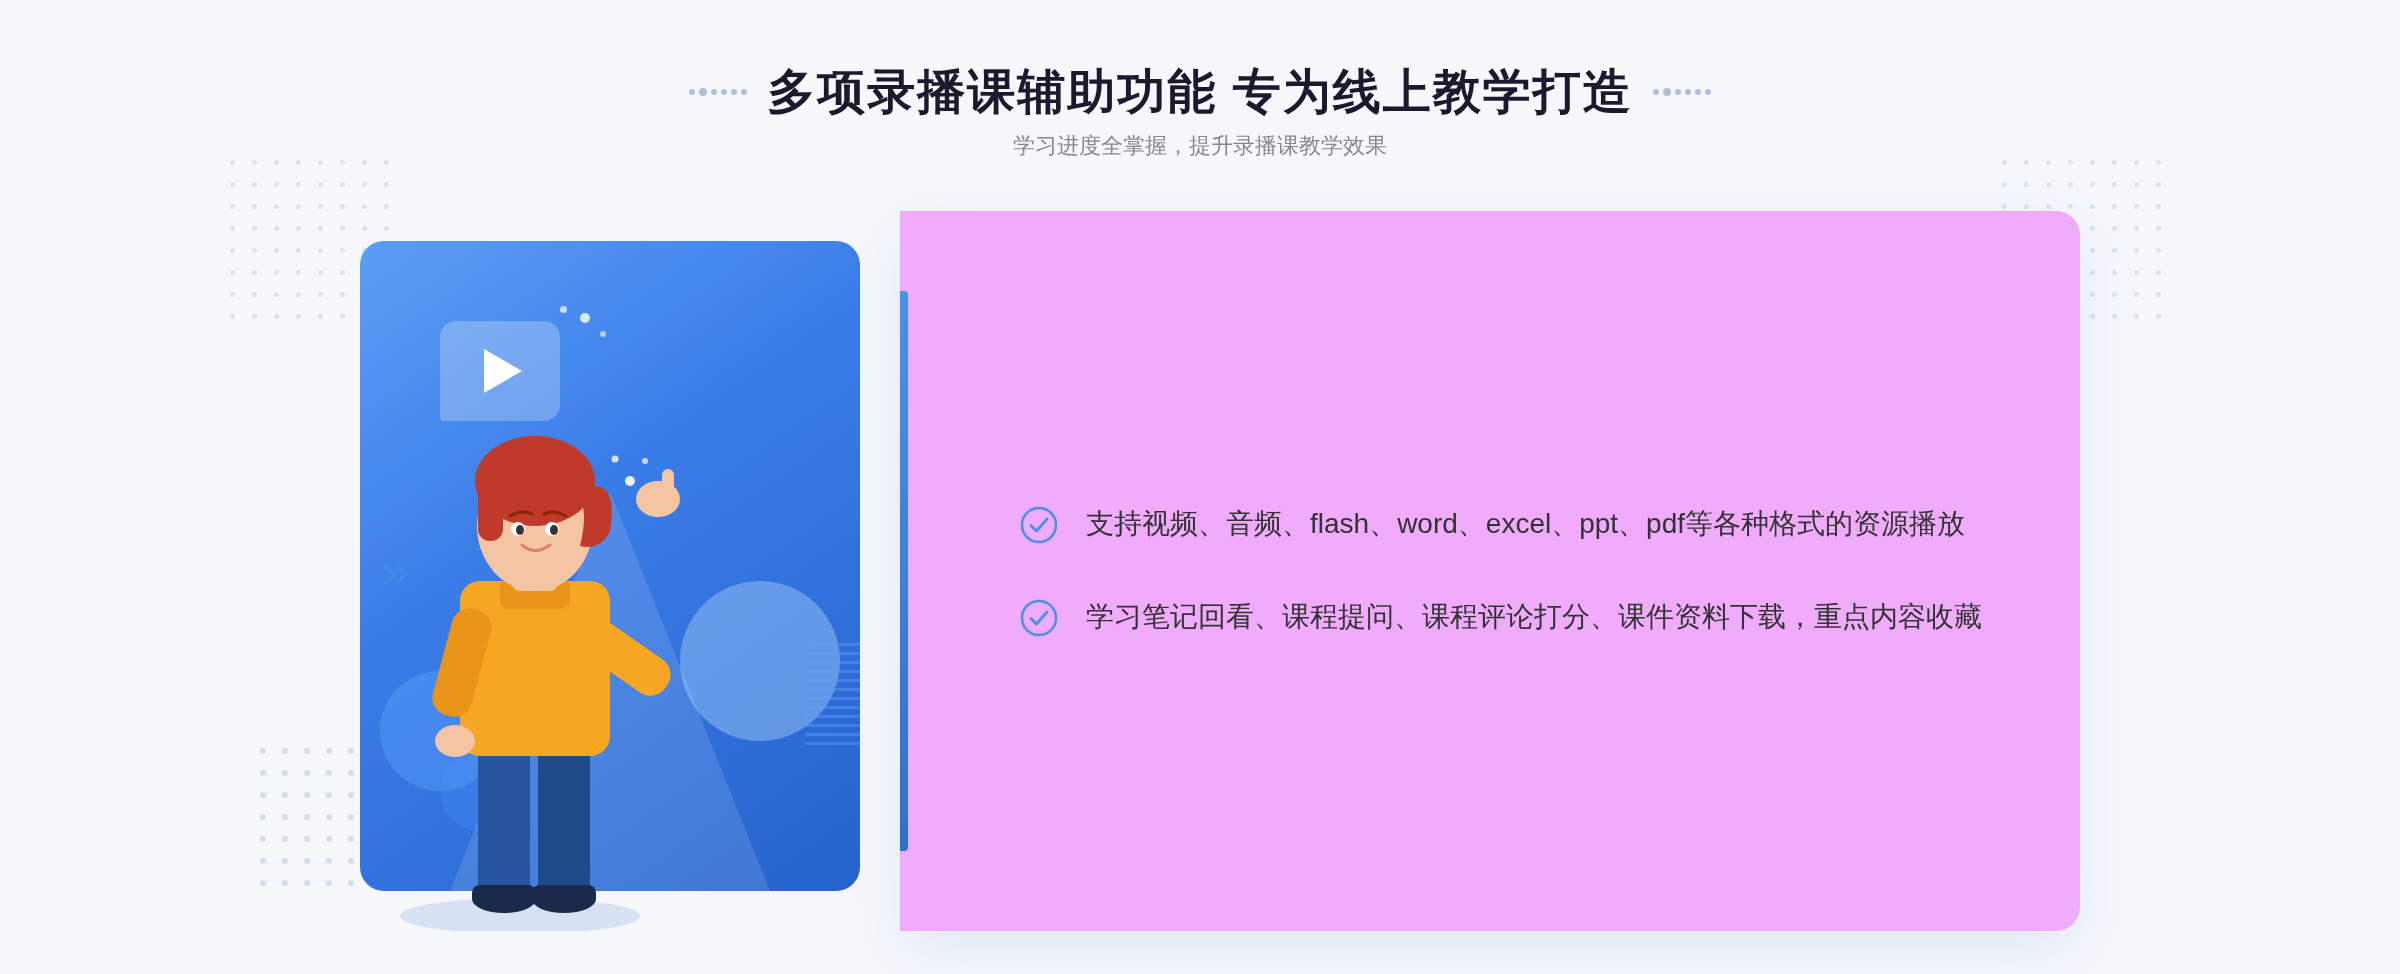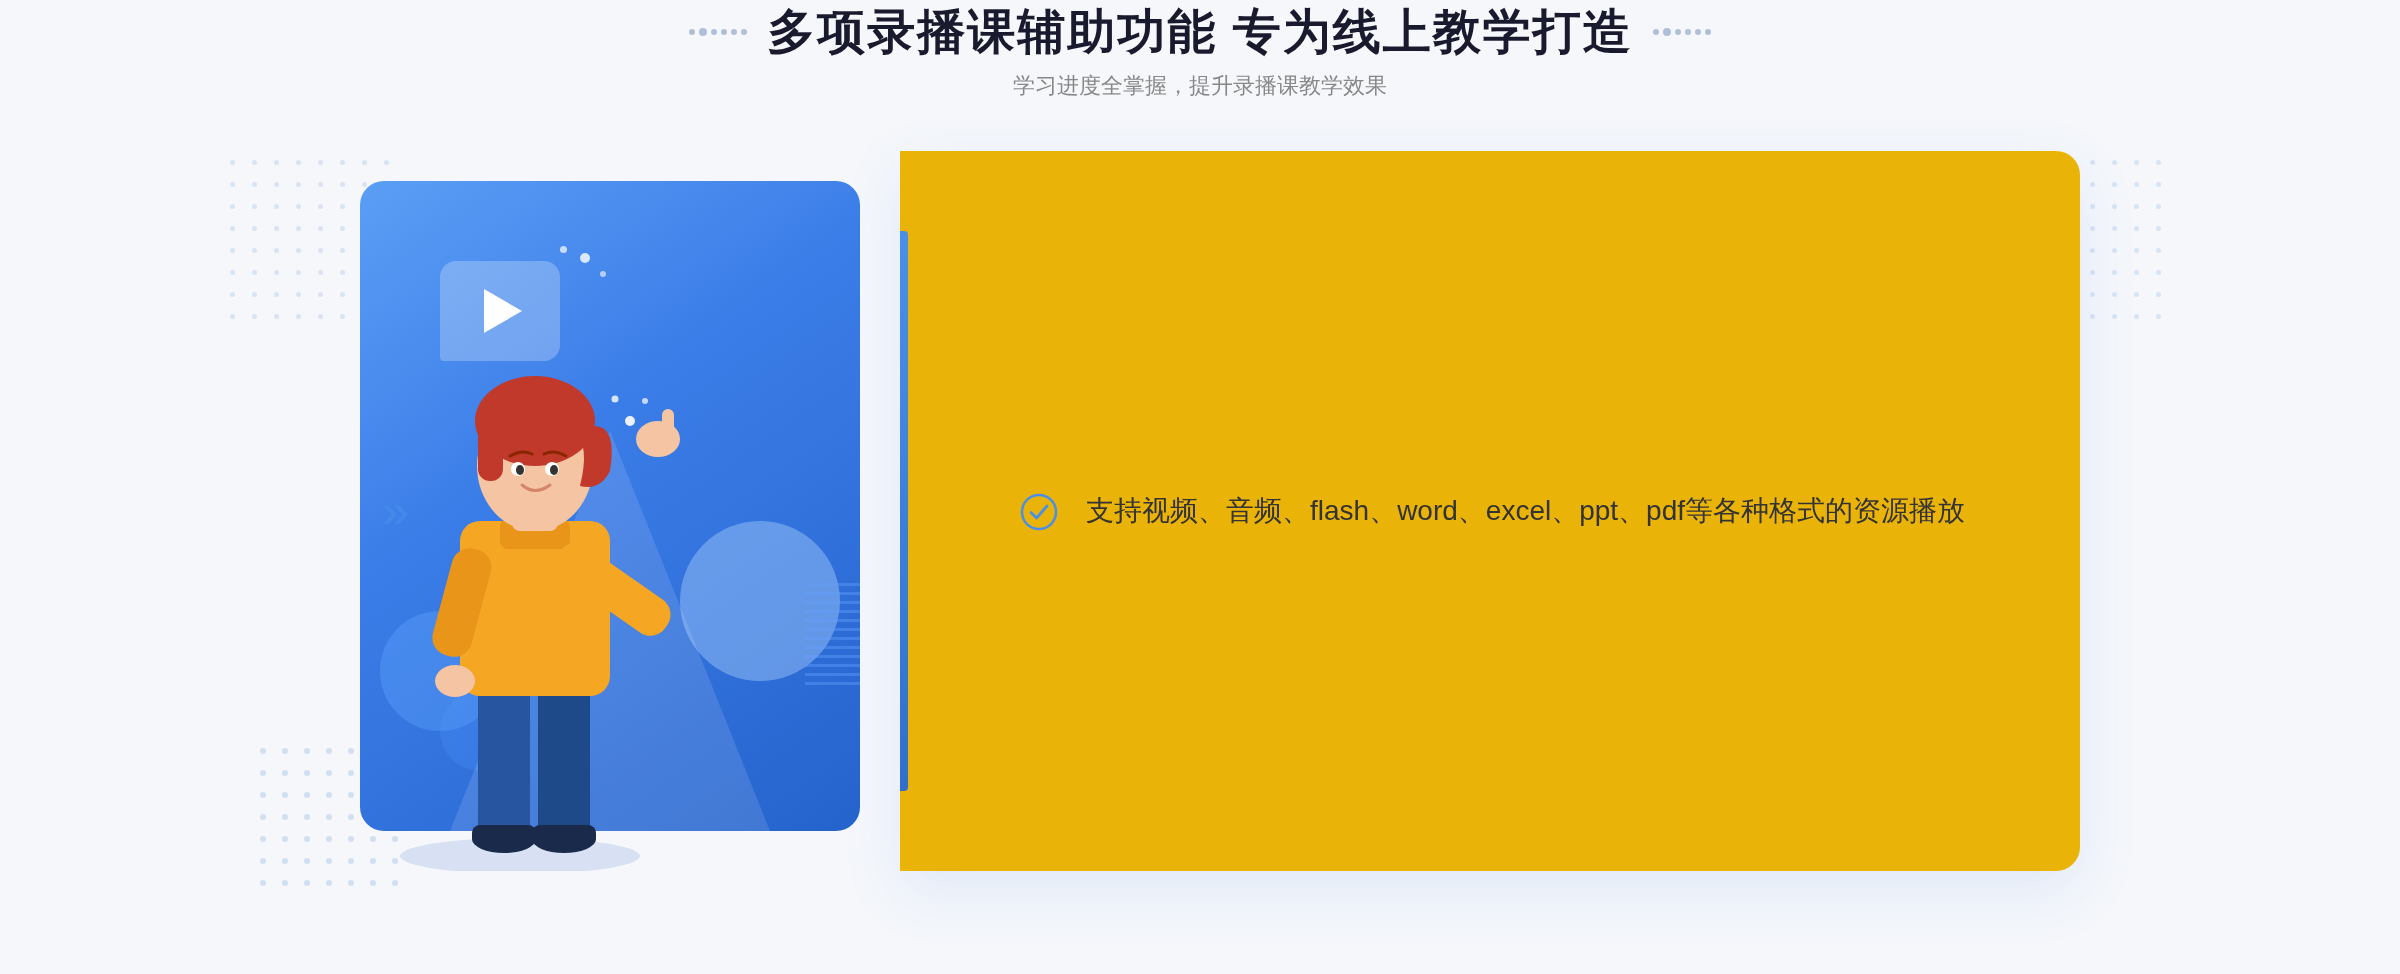--- a/index.html
+++ b/index.html
@@ -18,20 +18,21 @@
     }
 
     .page-container {
       width: 2400px;
       height: 974px;
       background: #f8f9fc;
       position: relative;
       display: flex;
       flex-direction: column;
       align-items: center;
+      padding-top: 60px;
     }
 
     
     .dots-pattern {
       position: absolute;
       display: grid;
       gap: 8px;
     }
 
     .dot {
@@ -225,21 +226,21 @@
       height: 0;
       border-left: 160px solid transparent;
       border-right: 160px solid transparent;
       border-bottom: 400px solid rgba(255,255,255,0.12);
       z-index: 2;
     }
 
     
     .right-panel {
       flex: 1;
-      background: #eab308;
+      background: #f0abfc;
       border-radius: 0 24px 24px 0;
       position: relative;
       z-index: 1;
       display: flex;
       flex-direction: column;
       justify-content: center;
       padding: 50px 80px 50px 120px;
       box-shadow: 0 20px 60px rgba(80,130,220,0.12);
     }
 
@@ -563,20 +564,29 @@
 
       <div class="feature-item">
             <div class="check-icon">
         <svg viewBox="0 0 38 38" fill="none" xmlns="http://www.w3.org/2000/svg">
           <circle cx="19" cy="19" r="17" stroke="#4a90e8" stroke-width="2.5" fill="none"></circle>
           <path d="M11 19.5 L16.5 25 L27 13" stroke="#4a90e8" stroke-width="2.8" stroke-linecap="round" stroke-linejoin="round"></path>
         </svg>
       </div>
             <span class="feature-text">支持视频、音频、flash、word、excel、ppt、pdf等各种格式的资源播放</span>
           </div>
+          <div class="feature-item">
+            <div class="check-icon">
+        <svg viewBox="0 0 38 38" fill="none" xmlns="http://www.w3.org/2000/svg">
+          <circle cx="19" cy="19" r="17" stroke="#4a90e8" stroke-width="2.5" fill="none"></circle>
+          <path d="M11 19.5 L16.5 25 L27 13" stroke="#4a90e8" stroke-width="2.8" stroke-linecap="round" stroke-linejoin="round"></path>
+        </svg>
+      </div>
+            <span class="feature-text">学习笔记回看、课程提问、课程评论打分、课件资料下载，重点内容收藏</span>
+          </div>
         </div>
     </div>
 
   </div>
 
   <div style="position: absolute; bottom: 80px; left: 260px; z-index: 1; display: grid; grid-template-columns: repeat(7, 14px); grid-template-rows: repeat(7, 14px); gap: 8px;" id="dots-bottom">
       <div style="width: 6px; height: 6px; border-radius: 50%; background: rgb(176, 200, 232); opacity: 0.5;"></div>
       <div style="width: 6px; height: 6px; border-radius: 50%; background: rgb(176, 200, 232); opacity: 0.5;"></div>
       <div style="width: 6px; height: 6px; border-radius: 50%; background: rgb(176, 200, 232); opacity: 0.5;"></div>
       <div style="width: 6px; height: 6px; border-radius: 50%; background: rgb(176, 200, 232); opacity: 0.5;"></div>

